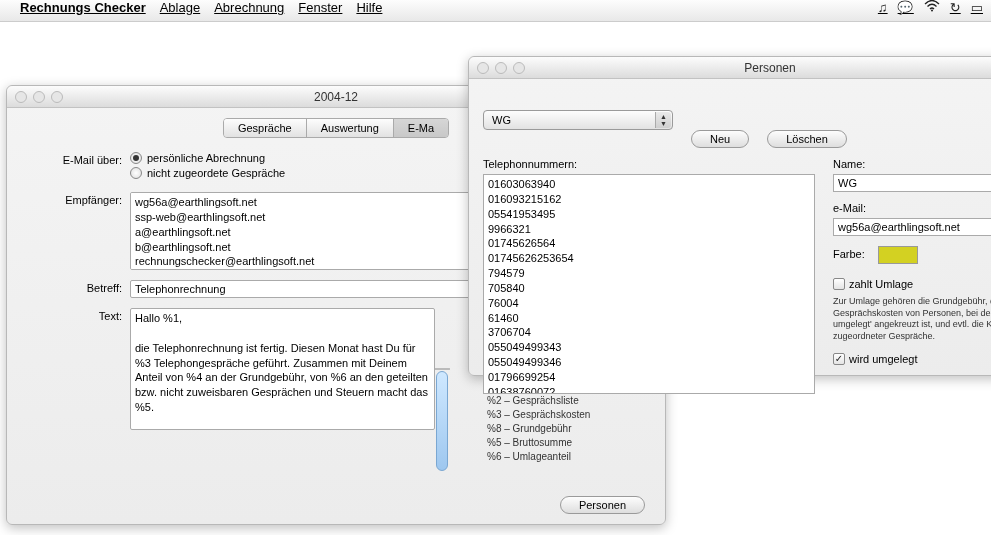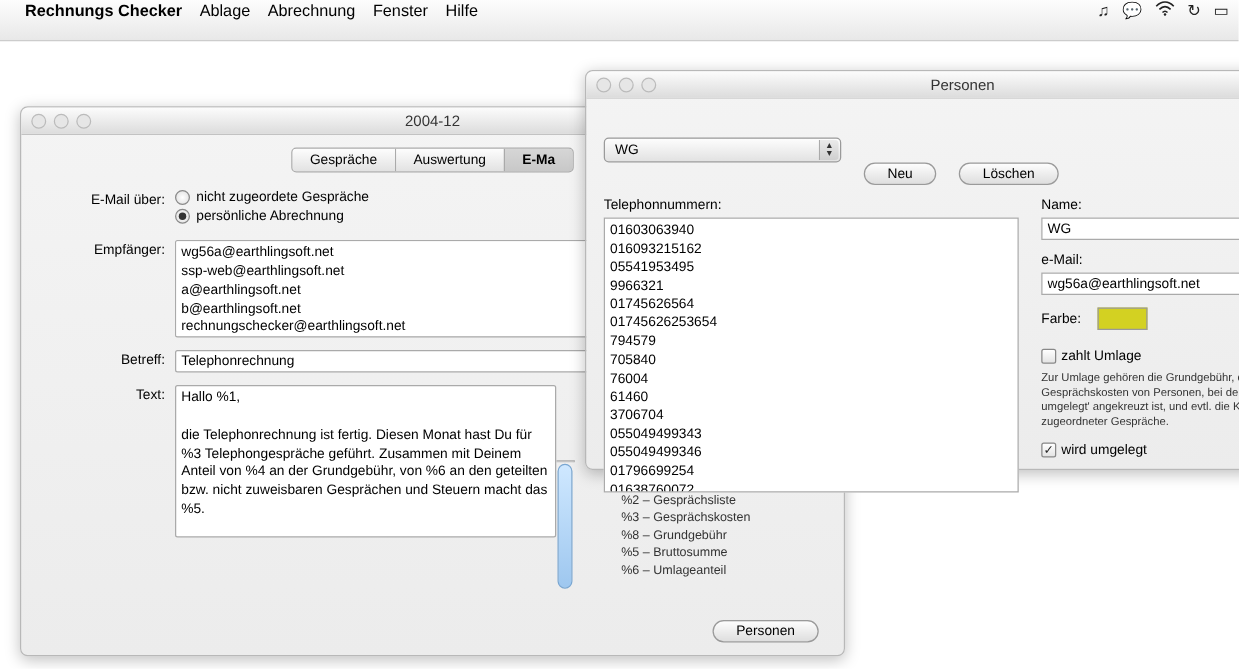--- a/index.html
+++ b/index.html
@@ -16,22 +16,23 @@
     color: #000;
   }
   
   .menubar {
     position: absolute;
     top: 0; left: 0; right: 0;
     height: 22px;
     background: linear-gradient(#fdfdfd, #e8e8e8);
     border-bottom: 1px solid #ccc;
     display: flex;
-    align-items: flex-end;
-    padding: 16px 8px;
+    align-items: flex-start;
+    padding: 0 8px;
+    text-decoration: underline;
   }
   .menubar .apple {
     font-size: 14px;
     margin-right: 12px;
     color: #333;
   }
   .menubar .appname {
     font-weight: bold;
     margin-right: 14px;
     font-size: 13px;
@@ -77,21 +78,21 @@
   .titlebar .title {
     position: absolute;
     left: 0; right: 0;
     text-align: center;
     font-size: 12px;
     color: #333;
     pointer-events: none;
   }
   
   .win-main {
-    left: 16px;
+    left: 6px;
     top: 85px;
     width: 660px;
     height: 440px;
   }
   .tabs-row {
     display: flex;
     justify-content: center;
     margin-top: 10px;
   }
   .tabs {
@@ -103,21 +104,20 @@
   }
   .tabs .tab {
     padding: 3px 14px;
     font-size: 11px;
     border-right: 1px solid #aaa;
     background: linear-gradient(#fdfdfd,#e2e2e2);
   }
   .tabs .tab:last-child { border-right: none; }
   .tabs .tab.selected {
     background: linear-gradient(#d6d6d6,#c8c8c8);
-    font-weight: bold;
   }
   .form-area {
     padding: 14px 18px 8px 18px;
   }
   .row {
     display: flex;
     align-items: flex-start;
     margin-bottom: 10px;
   }
   .row .lbl {
@@ -345,26 +345,26 @@
       <div class="tab">Auswertung</div>
       <div class="tab selected">E-Ma</div>
     </div>
   </div>
 
   <div class="form-area">
     <div class="row">
       <div class="lbl">E-Mail über:</div>
       <div class="ctl">
         <div class="radio-line">
+          <span class="radio checked"></span>
+          <span>persönliche Abrechnung</span>
+        </div>
+        <div class="radio-line">
           <span class="radio"></span>
           <span>nicht zugeordete Gespräche</span>
-        </div>
-        <div class="radio-line">
-          <span class="radio checked"></span>
-          <span>persönliche Abrechnung</span>
         </div>
       </div>
     </div>
 
     <div class="row">
       <div class="lbl">Empfänger:</div>
       <div class="ctl textarea-wrap">
         <textarea class="textarea" rows="5" style="height: 78px;">wg56a@earthlingsoft.net
 ssp-web@earthlingsoft.net
 a@earthlingsoft.net

